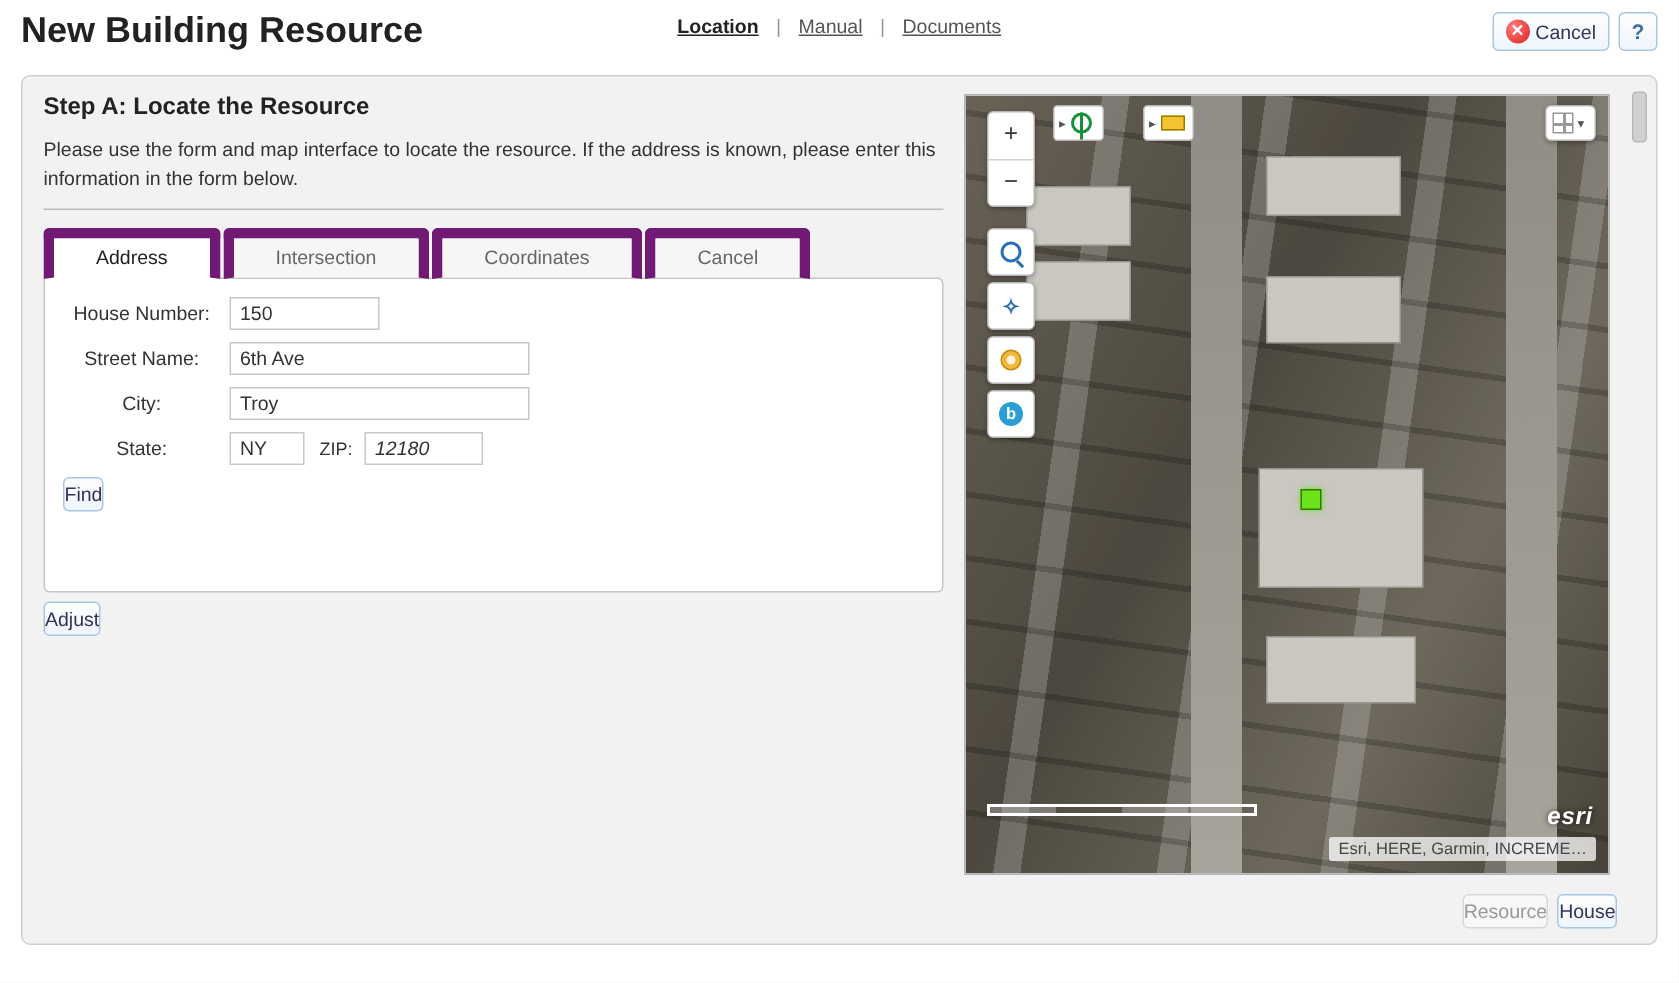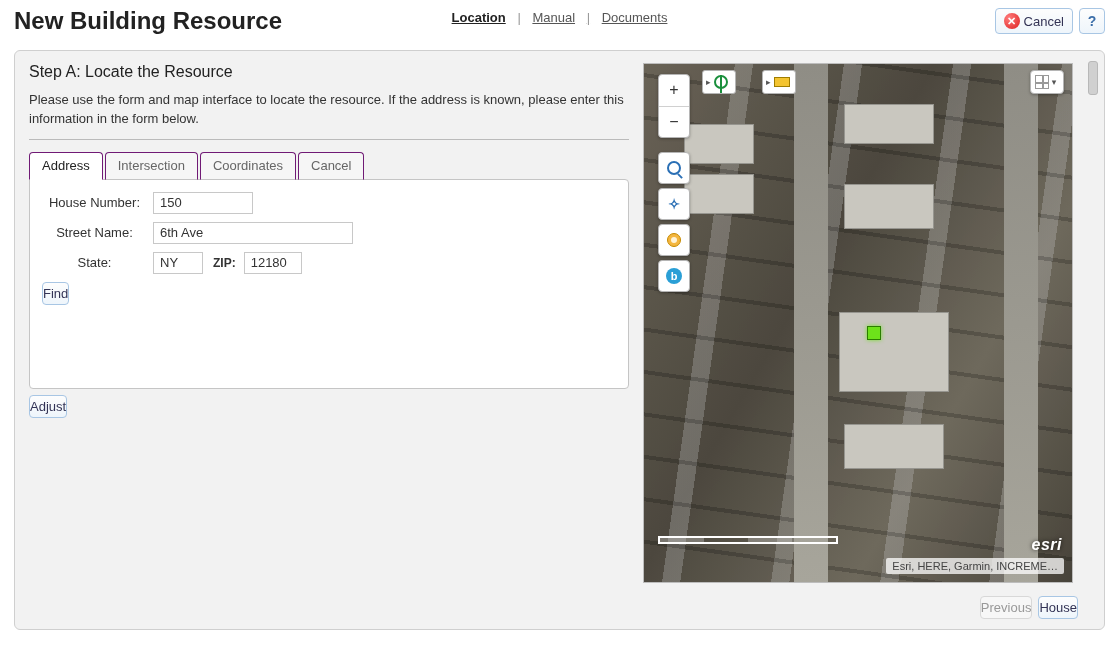--- a/index.html
+++ b/index.html
@@ -95,21 +95,21 @@
   }
   .panel-inner {
     display: flex;
     gap: 14px;
     height: 530px;
   }
   .left-col { flex: 0 0 600px; }
   .right-col { flex: 1 1 auto; position: relative; }
 
   .step-title {
-    font-weight: normal;
+    font-weight: bold;
     font-size: 16px;
     color: #222;
     margin: 0 0 10px 0;
   }
   .instructions {
     font-size: 13px;
     color: #333;
     border-bottom: 1px solid #bbb;
     padding-bottom: 10px;
     margin-bottom: 12px;
@@ -119,23 +119,23 @@
   
   .subtabs {
     display: flex;
     gap: 0;
     margin-bottom: -1px;
     position: relative;
     z-index: 2;
   }
   .subtab {
     background: #f6f6f6;
-    border: 1px solid #701a75;
+    border: 7px solid #701a75;
     border-bottom: 1px solid #c5c5c5;
-    padding: 5px 12px 6px;
+    padding: 5px 28px 6px;
     font-size: 13px;
     color: #666;
     border-top-left-radius: 4px;
     border-top-right-radius: 4px;
     margin-right: 2px;
     cursor: pointer;
   }
   .subtab.active {
     background: #fff;
     color: #222;
@@ -155,22 +155,22 @@
   .form-row label { width: 105px; font-size:13px; color:#333;text-align:center; }
   .form-row input[type="text"] {
     border:1px solid #c8c8c8; background:#fff;
     padding:2px 6px; font-family:inherit; font-size:13px; color:#333;
     height:22px;
   }
   .house input{ width:100px; }
   .street input{ width:200px; }
   .city input{ width:200px; }
   .state input{ width:50px; }
-  .zip input{ width:58px; }
-  .zip-label{ font-size:12px; color:#333; margin-left:4px; margin-right:2px;font-weight:bold; }
+  .zip input{ width:79px;font-style:italic; }
+  .zip-label{ font-size:12px; color:#333; margin-left:4px; margin-right:2px; }
 
   .below-text {
     margin-top: 10px;
     font-size: 13px;
     color: #333;
     line-height: 1.45;
   }
 
   
   .map {
@@ -311,20 +311,24 @@
 
         <div class="tabbody">
           <div class="form-row house">
             <label>House Number:</label>
             <input type="text" value="150" style="">
           </div>
           <div class="form-row street">
             <label>Street Name:</label>
             <input type="text" value="6th Ave" style="">
           </div>
+          <div class="form-row city">
+            <label>City:</label>
+            <input type="text" value="Troy" style="">
+          </div>
           <div class="form-row">
             <label>State:</label>
             <span class="state"><input type="text" value="NY" style=""></span>
             <span class="zip-label">ZIP:</span>
             <span class="zip"><input type="text" value="12180" style=""></span>
           </div>
           <div style="margin-top:6px;">
             <button class="btn small">Find</button>
           </div>
         </div>
@@ -388,17 +392,17 @@
           <div class="attr">Esri, HERE, Garmin, INCREME…</div>
         </div>
       </div>
     </div>
 
     <div class="panel-scroll">
       <div class="thumb"></div>
     </div>
 
     <div class="footer-btns">
-      <button class="btn small disabled">Previous</button>
+      <button class="btn small disabled">Resource</button>
       <button class="btn small">House</button>
     </div>
   </div>
 </div>
 
 </body></html>

